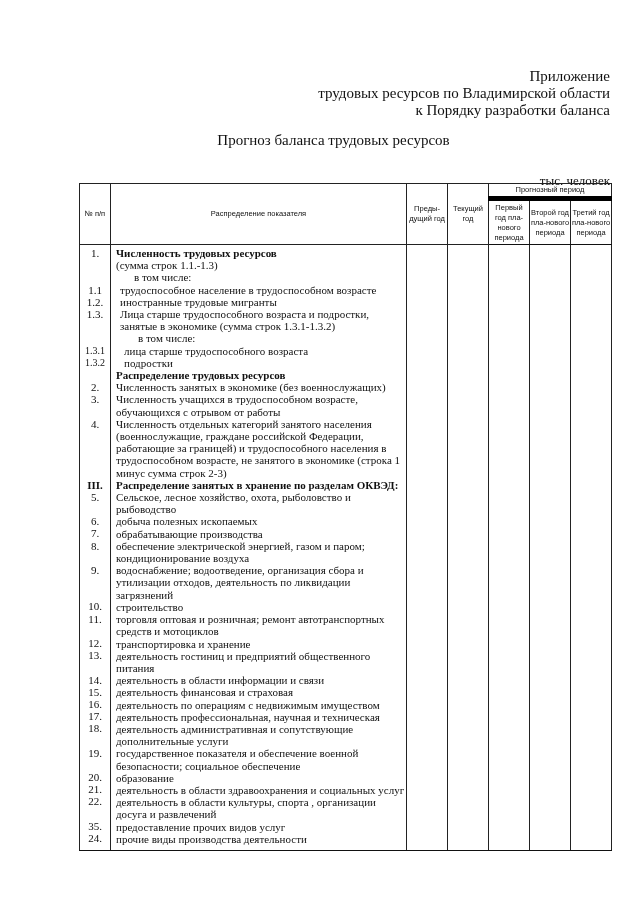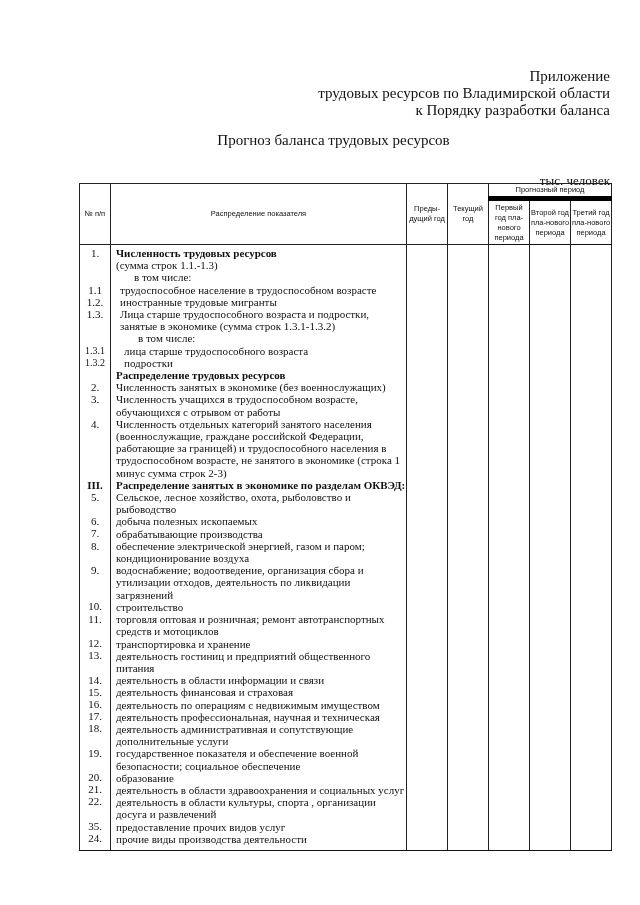--- a/index.html
+++ b/index.html
@@ -133,21 +133,21 @@
           <div class="row ind4">подростки</div>
           <div class="row b">Распределение трудовых ресурсов</div>
           <div class="row ">Численность занятых в экономике (без военнослужащих)</div>
           <div class="row ">Численность учащихся в трудоспособном возрасте,</div>
           <div class="row ">обучающихся с отрывом от работы</div>
           <div class="row ">Численность отдельных категорий занятого населения</div>
           <div class="row ">(военнослужащие, граждане российской Федерации,</div>
           <div class="row ">работающие за границей) и трудоспособного населения в</div>
           <div class="row ">трудоспособном возрасте, не занятого в экономике (строка 1</div>
           <div class="row ">минус сумма строк 2-3)</div>
-          <div class="row b">Распределение занятых в экономике по разделам ОКВЭД:</div>
+          <div class="row b">Распределение занятых в хранение по разделам ОКВЭД:</div>
           <div class="row ">Сельское, лесное хозяйство, охота, рыболовство и</div>
           <div class="row ">рыбоводство</div>
           <div class="row ">добыча полезных ископаемых</div>
           <div class="row ">обрабатывающие производства</div>
           <div class="row ">обеспечение электрической энергией, газом и паром;</div>
           <div class="row ">кондиционирование воздуха</div>
           <div class="row ">водоснабжение; водоотведение, организация сбора и</div>
           <div class="row ">утилизации отходов, деятельность по ликвидации</div>
           <div class="row ">загрязнений</div>
           <div class="row ">строительство</div>

